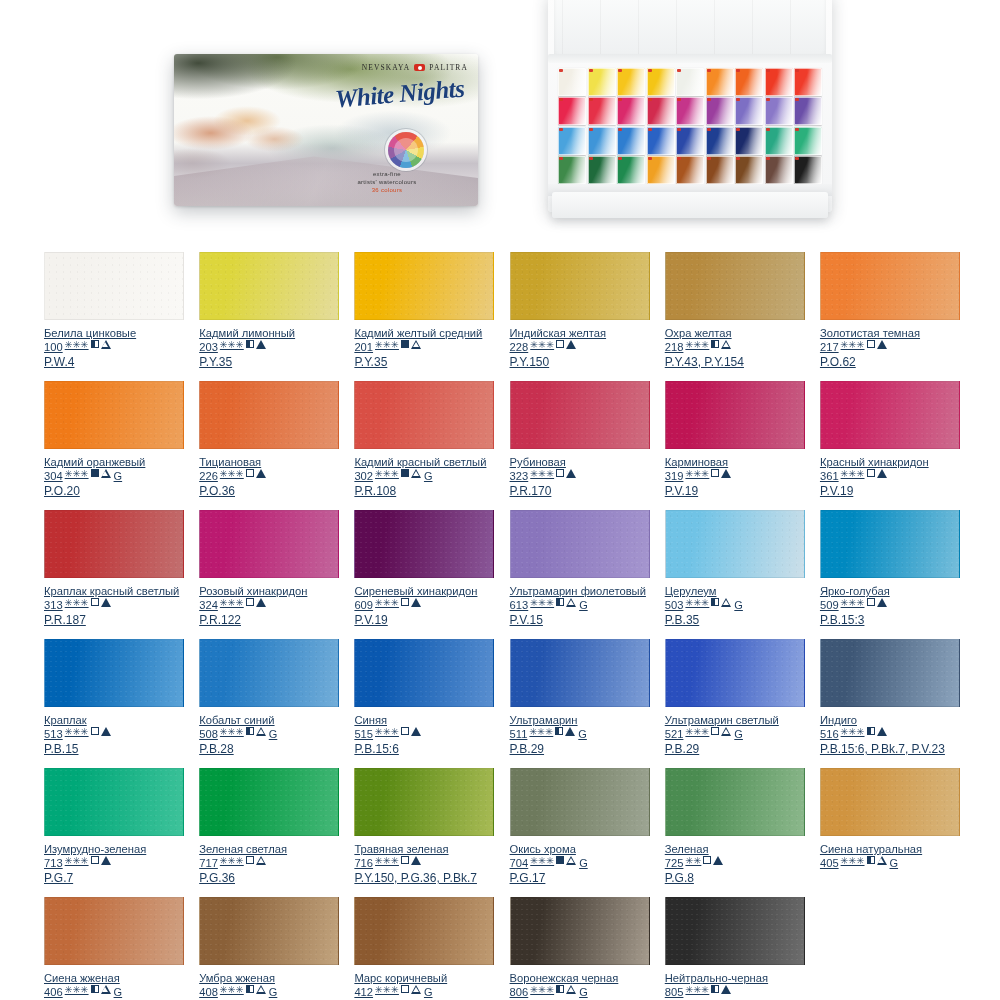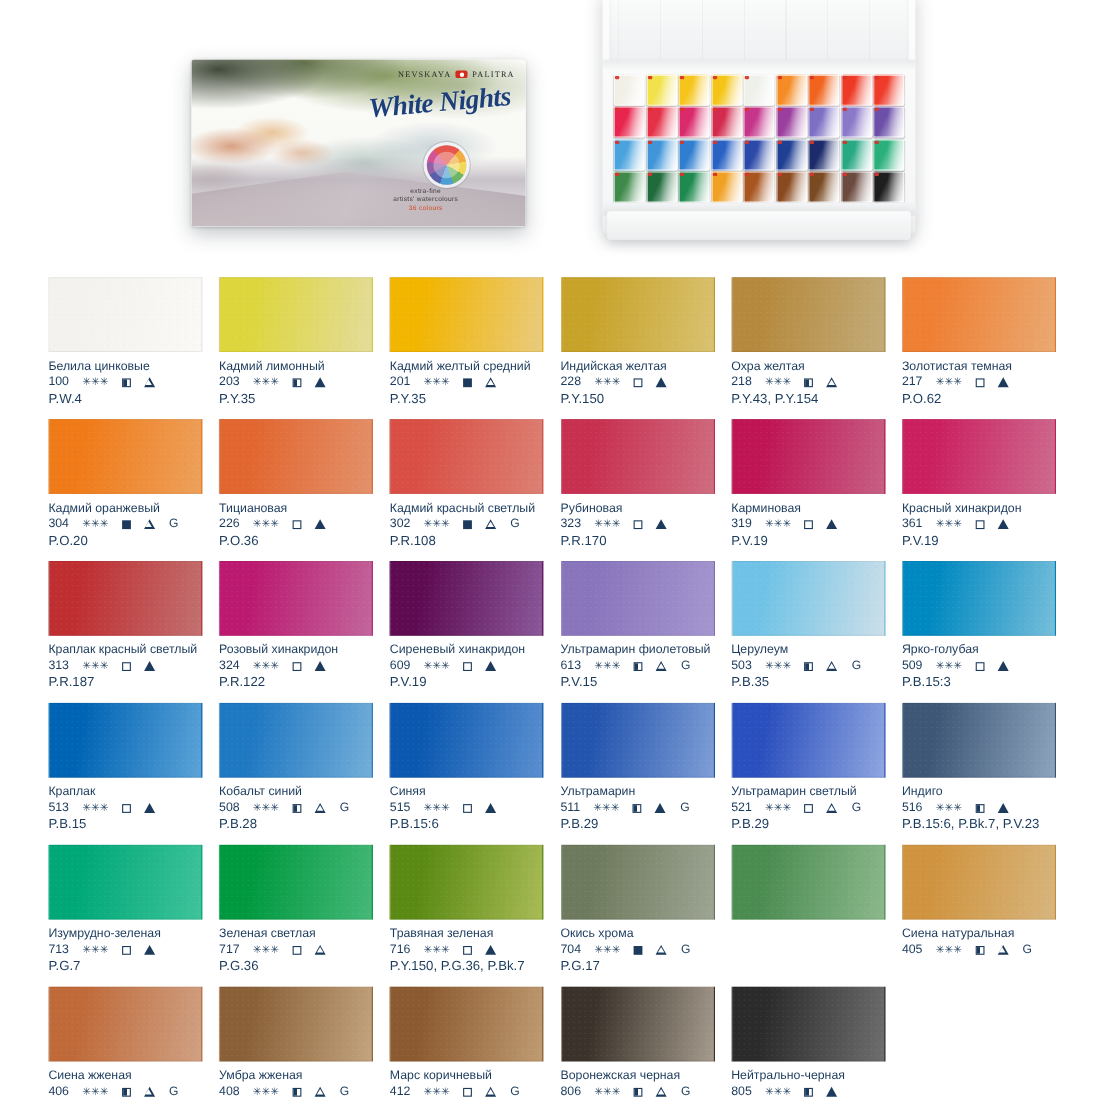--- a/index.html
+++ b/index.html
@@ -168,27 +168,27 @@
     position:relative;
   }
   .swatch:after{
     content:"";position:absolute;inset:0;
     background-image:
       radial-gradient(circle at 18% 30%, rgba(255,255,255,.10) 0 .6px, rgba(255,255,255,0) .7px),
       radial-gradient(circle at 62% 72%, rgba(0,0,0,.05) 0 .6px, rgba(0,0,0,0) .7px);
     background-size:5px 5px, 7px 7px;
     opacity:.7;pointer-events:none;
   }
-  .info{padding-top:6px;}
+  .info{padding-top:6px;text-decoration:underline;}
   .cname{
     font-size:11.2px;line-height:14px;color:#1b3a5c;white-space:nowrap;
   }
   .cmeta{
     font-size:11.2px;line-height:15px;color:#1b3a5c;
-    display:flex;align-items:center;gap:12px;white-space:nowrap;
+    display:flex;gap:2px;white-space:nowrap;
   }
   .ccode{font-size:11.2px;}
   .stars{letter-spacing:0px;font-size:9.5px;line-height:1;}
   .sym{display:inline-block;}
   .sq-full{width:8px;height:8px;background:#1b3a5c;display:inline-block;}
   .sq-half{width:8px;height:8px;border:1.2px solid #1b3a5c;display:inline-block;
            background:linear-gradient(to right,#1b3a5c 50%,#fff 50%);box-sizing:border-box;}
   .sq-empty{width:8px;height:8px;border:1.2px solid #1b3a5c;display:inline-block;box-sizing:border-box;}
   .tri-full{width:0;height:0;border-left:5px solid transparent;border-right:5px solid transparent;
             border-bottom:9px solid #1b3a5c;display:inline-block;}
@@ -639,20 +639,30 @@
           <span class="stars">✳✳✳</span>
           <span class="sym sq-full"></span>
           <span class="sym tri-empty"></span>
           <span class="gletter">G</span>
         </div>
         <div class="cpig">P.G.17</div>
       </div>
     </div>
     <div class="cell">
       <div class="swatch" style="background: linear-gradient(100deg, rgb(75, 140, 81) 0%, rgb(75, 140, 81) 22%, rgb(140, 184, 140) 100%);"></div>
+      <div class="info">
+        <div class="cname">Зеленая</div>
+        <div class="cmeta">
+          <span class="ccode">725</span>
+          <span class="stars">✳✳</span>
+          <span class="sym sq-empty"></span>
+          <span class="sym tri-full"></span>
+        </div>
+        <div class="cpig">P.G.8</div>
+      </div>
     </div>
     <div class="cell">
       <div class="swatch" style="background: linear-gradient(100deg, rgb(208, 148, 64) 0%, rgb(208, 148, 64) 22%, rgb(215, 181, 124) 100%);"></div>
       <div class="info">
         <div class="cname">Сиена натуральная</div>
         <div class="cmeta">
           <span class="ccode">405</span>
           <span class="stars">✳✳✳</span>
           <span class="sym sq-half"></span>
           <span class="sym tri-empty"></span>

